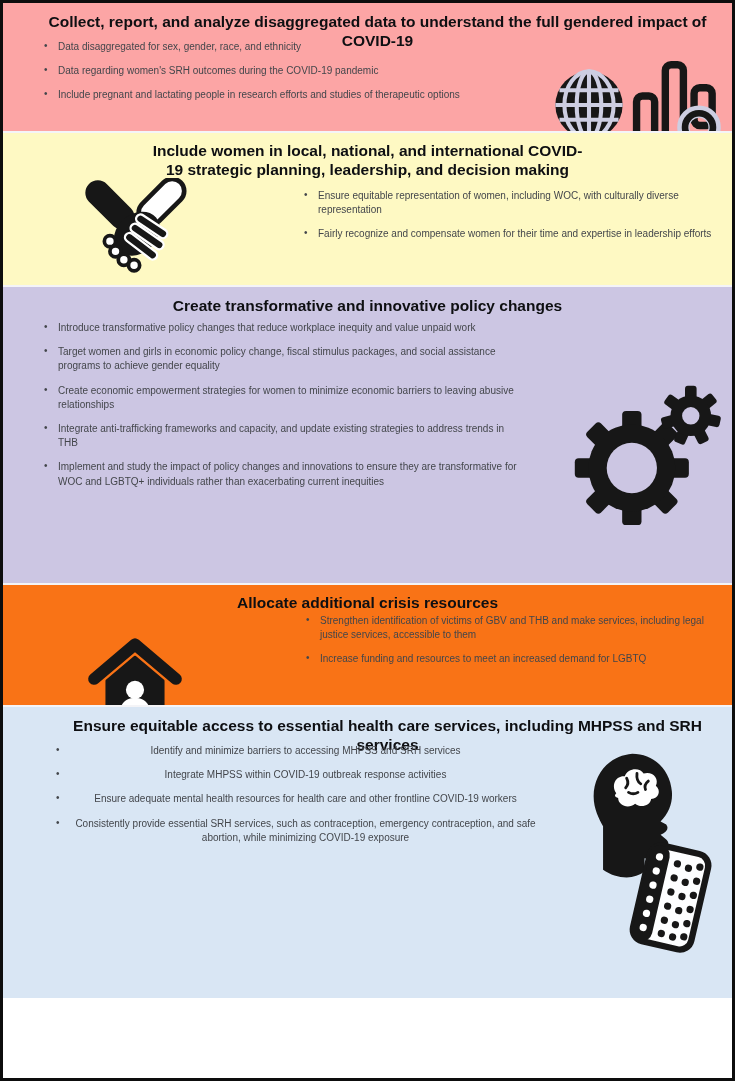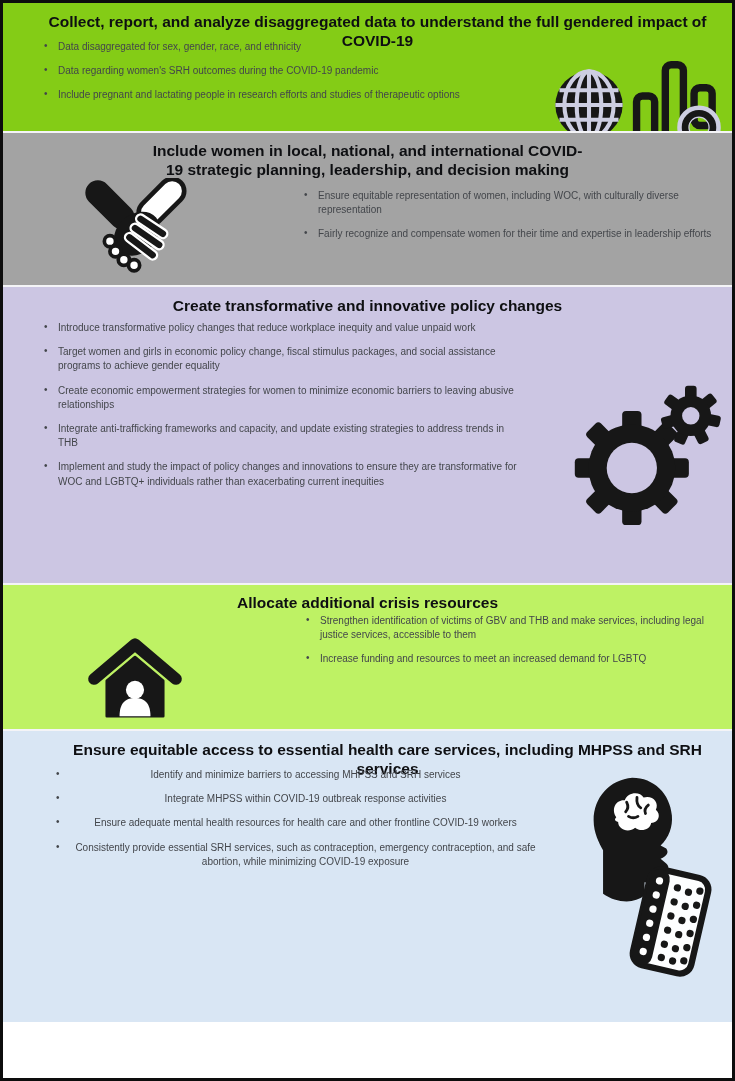--- a/index.html
+++ b/index.html
@@ -5,24 +5,24 @@
   html,body{margin:0;padding:0;background:#ffffff;}
   *{box-sizing:border-box;}
   .figure{
     width:735px;height:1081px;
     border:3px solid #0d0d0d;
     display:flex;flex-direction:column;
     font-family:"Liberation Sans","DejaVu Sans",sans-serif;
     overflow:hidden;
   }
   .panel{position:relative;width:100%;overflow:hidden;}
-  .p0{height:128px;background:#84cc16;padding-left:20px;}
-  .p1{height:152px;background:#a3a3a3;}
+  .p0{height:128px;background:#fca5a5;padding-left:20px;}
+  .p1{height:152px;background:#fef9c3;}
   .p2{height:296px;background:#ccc6e3;}
-  .p3{height:144px;background:#bef264;}
+  .p3{height:120px;background:#f97316;}
   .p4{height:291px;background:#d9e6f4;padding-left:40px;}
   .sep{height:2px;background:#34343c;border-top:1px solid #f4f4f7;border-bottom:1px solid #f4f4f7;}
   .title{
     margin:0;padding:0;text-align:center;
     font-size:15.5px;font-weight:700;color:#0e0f12;line-height:1.25;
   }
   .p0 .title{margin:9px auto 0;max-width:690px;}
   .p1 .title{margin:8px auto 0;max-width:430px;}
   .p2 .title{margin:9px auto 9px;max-width:600px;}
   .p3 .title{margin:8px auto 0;max-width:600px;}

